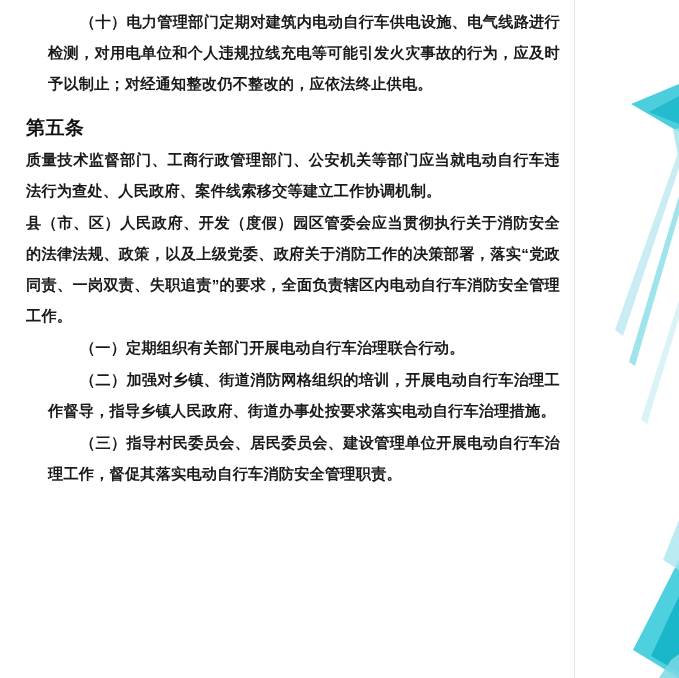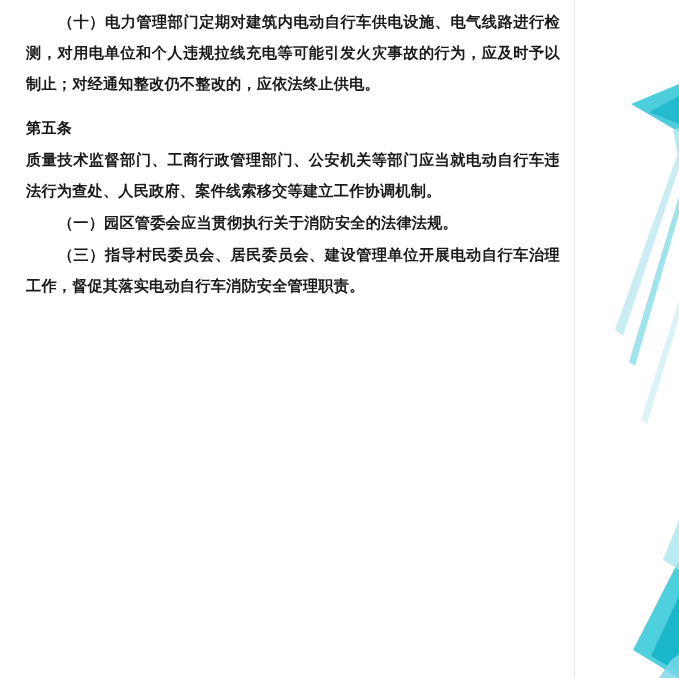--- a/index.html
+++ b/index.html
@@ -52,44 +52,46 @@
     margin: 0 0 1px 0;
     font-size: 15.2px;
     line-height: 31px;
     color: #1a1a1a;
     text-align: justify;
     text-justify: inter-ideograph;
     letter-spacing: 0.2px;
     font-family: "Liberation Sans", sans-serif;
     font-weight: 600;
   }
-  p.indent { text-indent: 2.1em; }
+  p.indent { text-indent: 2.1em; margin-left: 22px; }
   h3.heading {
     margin: 14px 0 1px 0;
-    font-size: 15px;
+    font-size: 19px;
     line-height: 30px;
     color: #111111;
     font-weight: 700;
     letter-spacing: 0.4px;
   }
 </style>
 </head>
 <body>
 
 <div class="page">
 
   <div class="doc">
 
     <p class="para indent">（十）电力管理部门定期对建筑内电动自行车供电设施、电气线路进行检测，对用电单位和个人违规拉线充电等可能引发火灾事故的行为，应及时予以制止；对经通知整改仍不整改的，应依法终止供电。</p>
 
     <h3 class="heading">第五条</h3>
     <p class="para">质量技术监督部门、工商行政管理部门、公安机关等部门应当就电动自行车违法行为查处、人民政府、案件线索移交等建立工作协调机制。</p>
 
+    <p class="para">县（市、区）人民政府、开发（度假）园区管委会应当贯彻执行关于消防安全的法律法规、政策，以及上级党委、政府关于消防工作的决策部署，落实“党政同责、一岗双责、失职追责”的要求，全面负责辖区内电动自行车消防安全管理工作。</p>
 
-    <p class="para indent">（一）园区管委会应当贯彻执行关于消防安全的法律法规。</p>
+    <p class="para indent">（一）定期组织有关部门开展电动自行车治理联合行动。</p>
+    <p class="para indent">（二）加强对乡镇、街道消防网格组织的培训，开展电动自行车治理工作督导，指导乡镇人民政府、街道办事处按要求落实电动自行车治理措施。</p>
     <p class="para indent">（三）指导村民委员会、居民委员会、建设管理单位开展电动自行车治理工作，督促其落实电动自行车消防安全管理职责。</p>
 
   </div>
 
   <div class="deco-right-band">
     <div class="deco" style="left:0;top:0;">
       <svg width="104" height="678" viewBox="0 0 104 678" xmlns="http://www.w3.org/2000/svg">
         <rect x="0" y="0" width="104" height="678" fill="#ffffff"></rect>
 
         <polygon points="104,84 56,104 104,132" fill="#43cbdb" opacity="0.95"></polygon>

